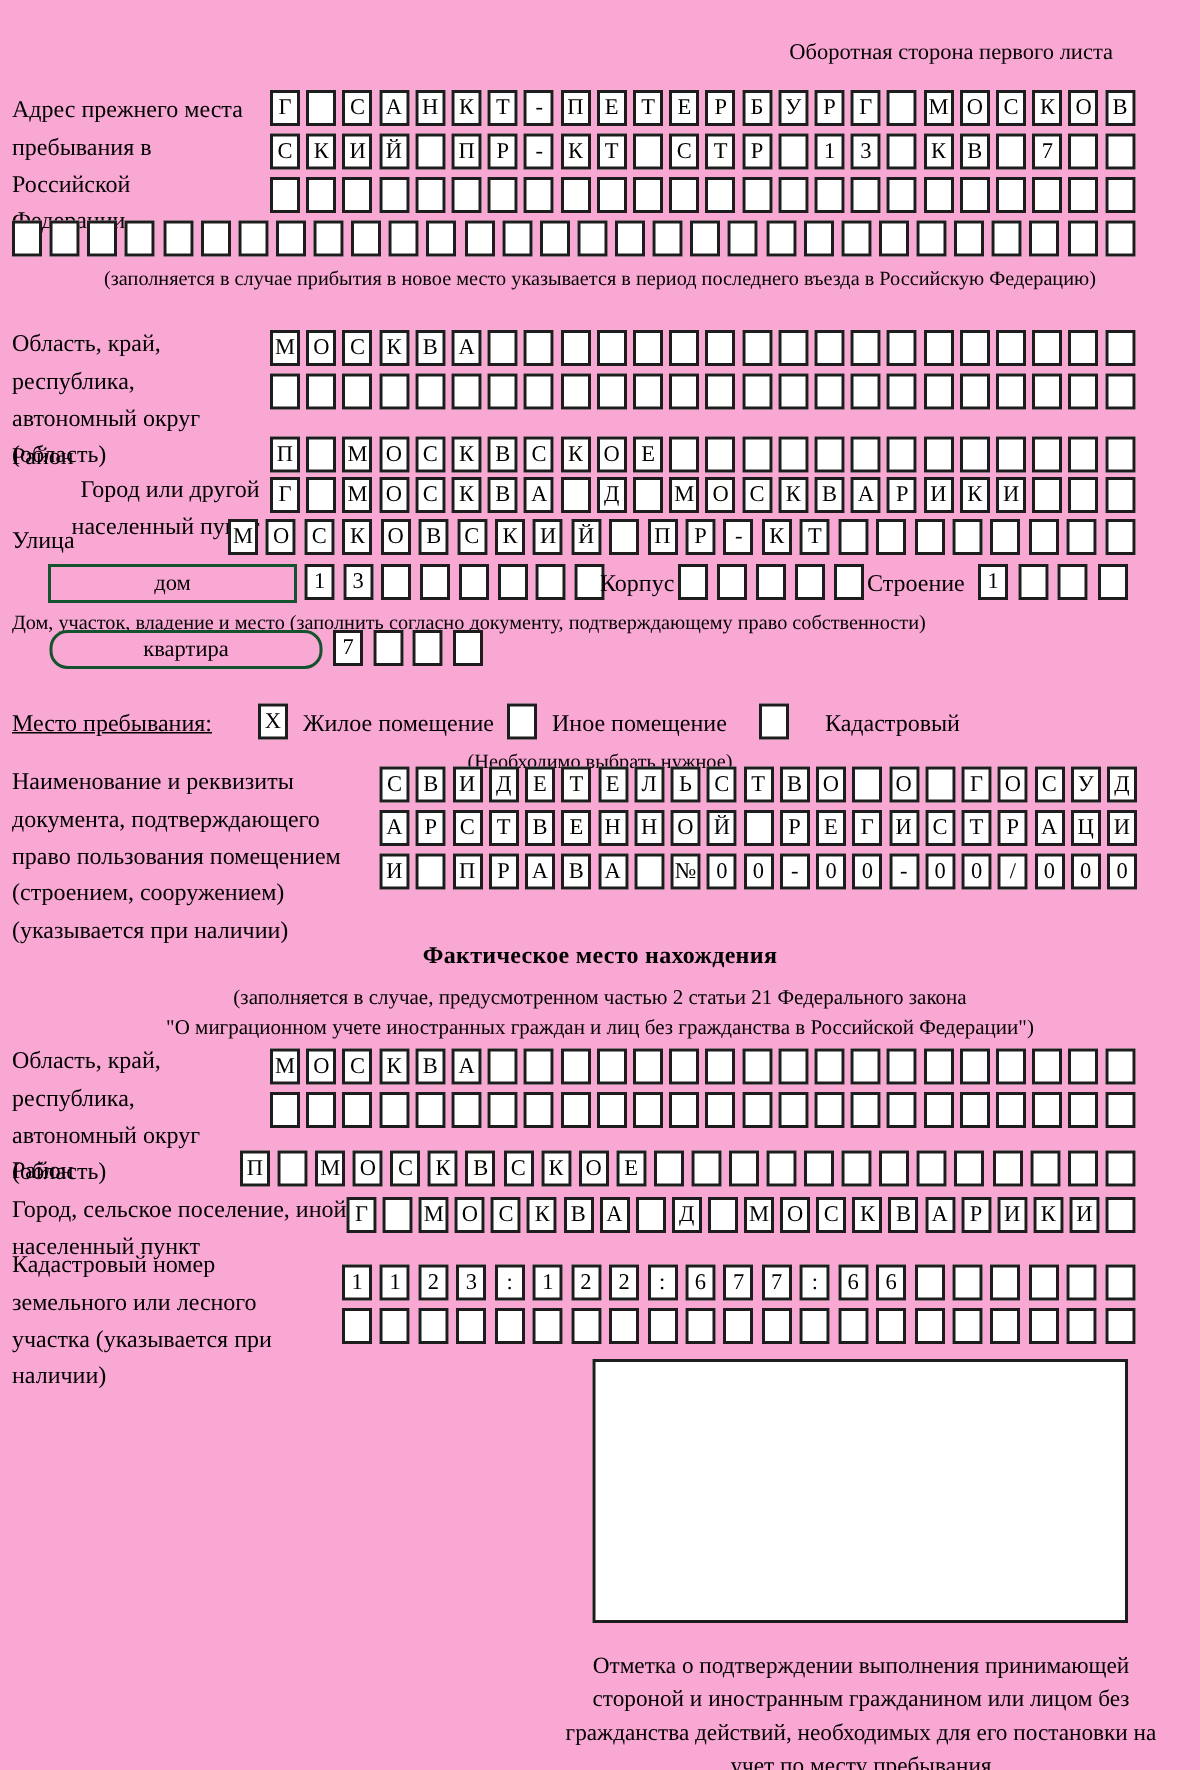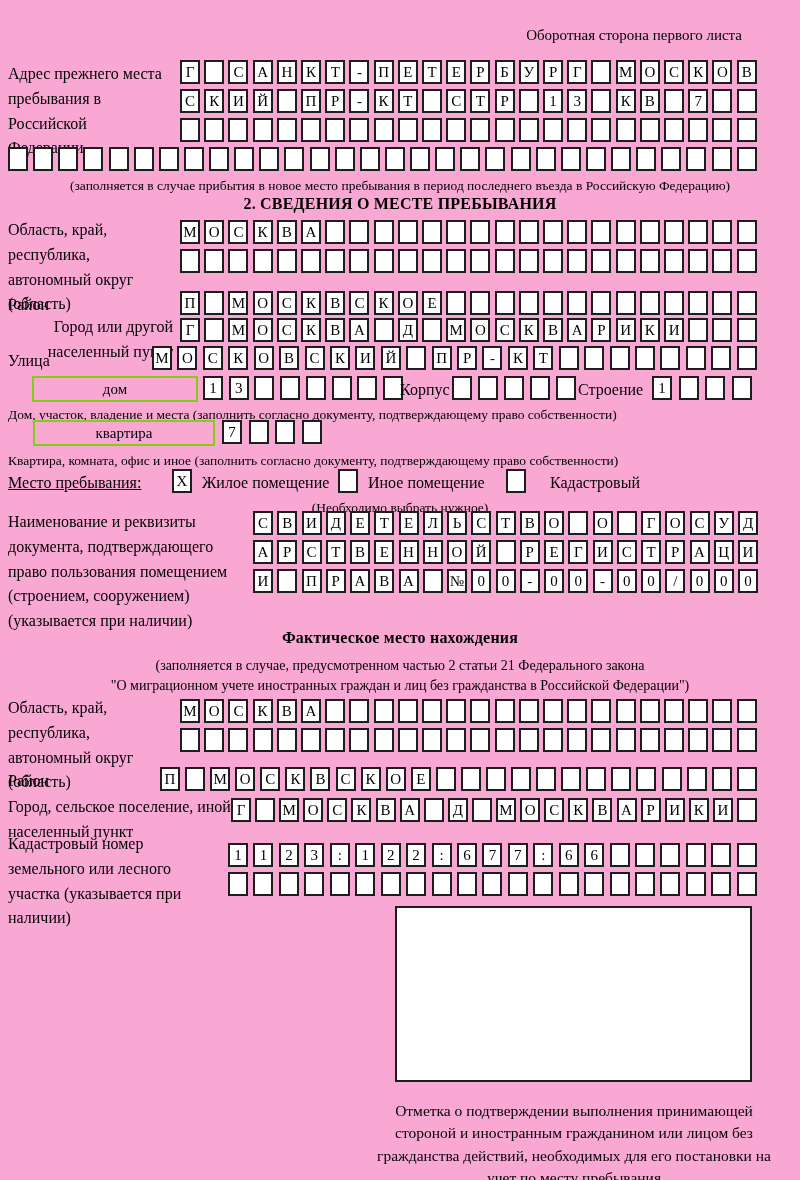--- a/index.html
+++ b/index.html
@@ -16,21 +16,21 @@
   .heading{font-size:16px;font-weight:bold;letter-spacing:.2px;}
   .rightnote{font-size:15px;}
   .cells{display:flex;justify-content:space-between;}
   .cell{
     flex:0 0 20px;width:20px;height:24px;box-sizing:border-box;
     border:2px solid #1d1d1d;background:#fff;
     display:flex;align-items:center;justify-content:center;
     font-size:15px;line-height:1;
   }
   .bigbox{
-    box-sizing:border-box;border:2px solid #84cc16;height:26px;
+    box-sizing:border-box;border:2px solid #14532d;height:26px;
     display:flex;align-items:center;justify-content:center;font-size:15px;
   }
   .stampbox{box-sizing:border-box;border:2px solid #1d1d1d;background:#fff;}
   .stampnote{font-size:15.5px;line-height:1.45;text-align:center;}
 </style>
 </head>
 <body>
 
 <div class="page">
 
@@ -140,23 +140,22 @@
       <span class="cell"></span>
       <span class="cell"></span>
       <span class="cell"></span>
       <span class="cell"></span>
       <span class="cell"></span>
       <span class="cell"></span>
       <span class="cell"></span>
       <span class="cell"></span>
       <span class="cell"></span>
     </div>
-  <div class="abs caption center" style="top:176px;">(заполняется в случае прибытия в новое место пребывания в период последнего въезда в Российскую Федерацию)</div>
-
-  <div class="abs heading center" style="top:195px;">2. СВЕДЕНИЯ О МЕСТЕ ПРЕБЫВАНИЯ</div>
+  <div class="abs caption center" style="top:176px;">(заполняется в случае прибытия в новое место указывается в период последнего въезда в Российскую Федерацию)</div>
+
 
   <div class="abs lbl" style="left:8px;top:218px;width:150px;">Область, край, республика, автономный округ (область)</div>
   <div class="abs cells" style="left:180px;top:220px;width:577px;">
       <span class="cell">М</span>
       <span class="cell">О</span>
       <span class="cell">С</span>
       <span class="cell">К</span>
       <span class="cell">В</span>
       <span class="cell">А</span>
       <span class="cell"></span>
@@ -308,30 +307,29 @@
       <span class="cell"></span>
       <span class="cell"></span>
     </div>
   <div class="abs lbl" style="left:578px;top:378px;">Строение</div>
   <div class="abs cells" style="left:652px;top:376px;width:100px;">
       <span class="cell">1</span>
       <span class="cell"></span>
       <span class="cell"></span>
       <span class="cell"></span>
     </div>
-  <div class="abs caption" style="left:8px;top:405px;width:780px;">Дом, участок, владение и места (заполнить согласно документу, подтверждающему право собственности)</div>
-
-  <div class="abs bigbox" style="left:33px;top:420px;width:182px;">квартира</div>
+  <div class="abs caption" style="left:8px;top:405px;width:780px;">Дом, участок, владение и место (заполнить согласно документу, подтверждающему право собственности)</div>
+
+  <div class="abs bigbox" style="left:33px;top:420px;width:182px;border-radius:12px;">квартира</div>
   <div class="abs cells" style="left:222px;top:420px;width:100px;">
       <span class="cell">7</span>
       <span class="cell"></span>
       <span class="cell"></span>
       <span class="cell"></span>
     </div>
-  <div class="abs caption" style="left:8px;top:451px;width:780px;">Квартира, комната, офис и иное (заполнить согласно документу, подтверждающему право собственности)</div>
 
   <div class="abs lbl" style="left:8px;top:471px;text-decoration:underline;">Место пребывания:</div>
   <div class="abs cells" style="left:172px;top:469px;width:22px;">
       <span class="cell">X</span>
     </div>
   <div class="abs lbl" style="left:202px;top:471px;">Жилое помещение</div>
   <div class="abs cells" style="left:338px;top:469px;width:22px;">
       <span class="cell"></span>
     </div>
   <div class="abs lbl" style="left:368px;top:471px;">Иное помещение</div>

